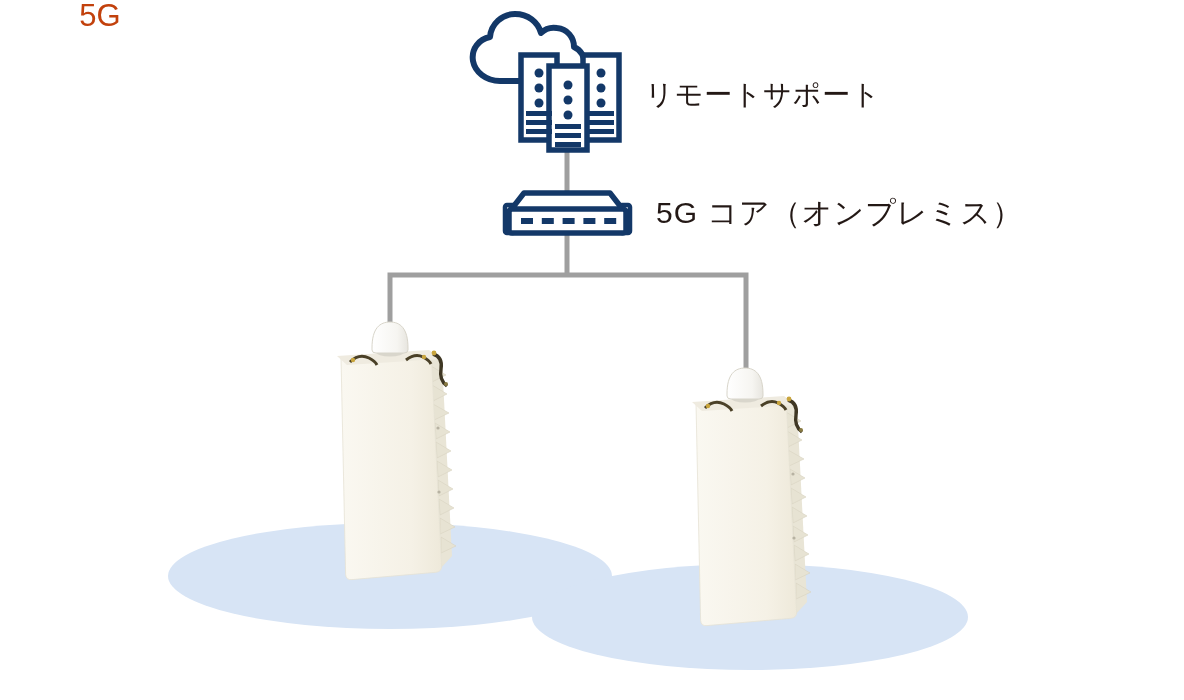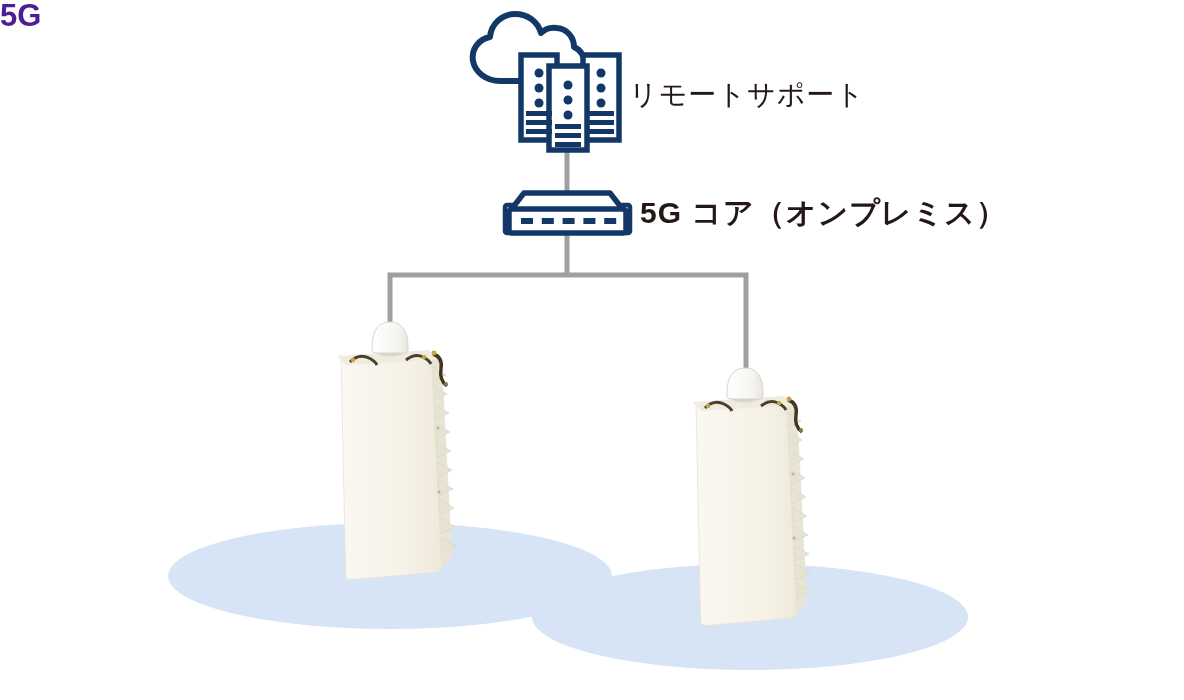--- a/index.html
+++ b/index.html
@@ -1,25 +1,25 @@
 <!DOCTYPE html>
 <html><head>
 <meta charset="utf-8">
 <style>
   html,body{margin:0;padding:0;background:#ffffff;}
   #stage{
     position:relative;width:1184px;height:700px;overflow:hidden;background:#ffffff;
     font-family:"Liberation Sans","DejaVu Sans",sans-serif;
   }
   #diagram-svg{position:absolute;left:0;top:0;}
-  .label{position:absolute;color:#231815;white-space:nowrap;}
+  .label{position:absolute;color:#231815;white-space:nowrap;margin-left:16px;}
   #remote-support-label{left:629px;top:76px;font-size:28px;font-weight:500;letter-spacing:1px;}
-  #core-label{left:640px;top:193px;font-size:30px;font-weight:bold;letter-spacing:1px;}
-  #link-label{left:468px;top:336px;width:200px;text-align:left;font-weight:bold;
-              font-size:31px;line-height:31px;color:#4c1d95;}
+  #core-label{left:640px;top:193px;font-size:30px;font-weight:normal;letter-spacing:1px;}
+  #link-label{left:468px;top:336px;width:200px;text-align:center;font-weight:normal;
+              font-size:31px;line-height:31px;color:#c2410c;}
 </style>
 </head>
 <body>
 
 <div id="stage">
 
   <svg id="diagram-svg" width="1184" height="700" viewBox="0 0 1184 700">
     <defs>
       <linearGradient id="faceGrad" x1="0" y1="0" x2="1" y2="0">
         <stop offset="0" stop-color="#faf8f1"></stop>

